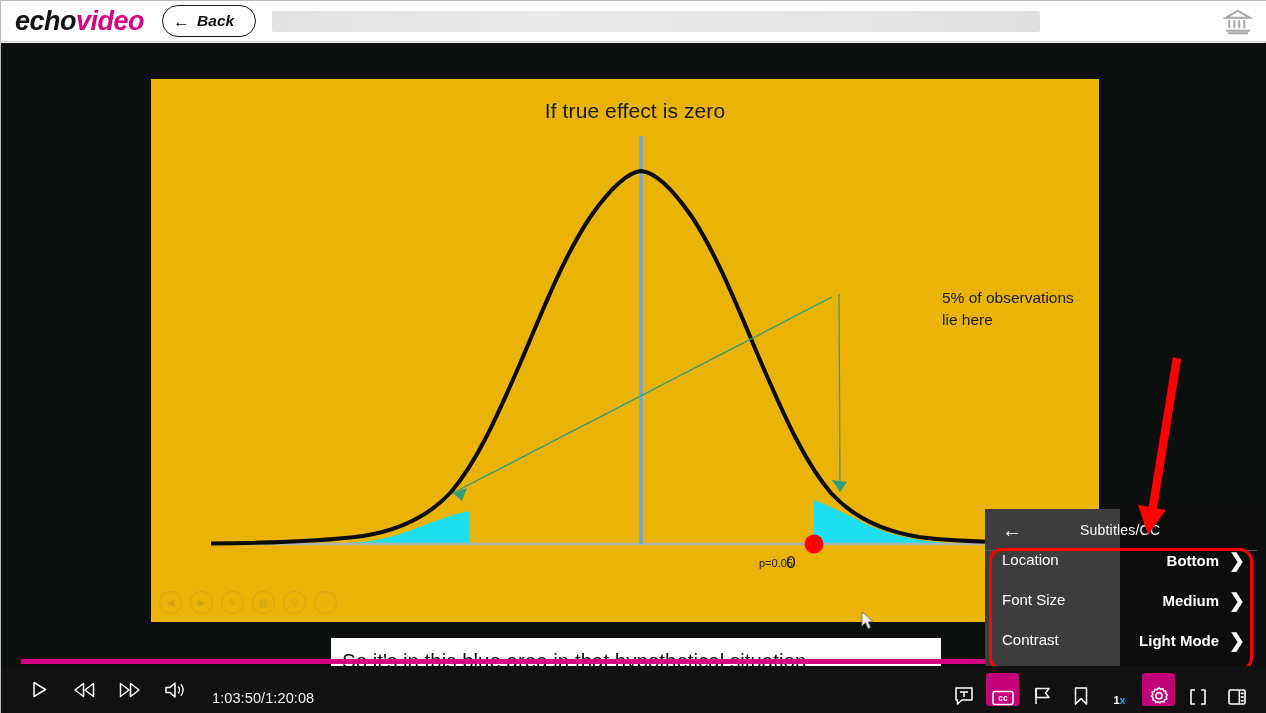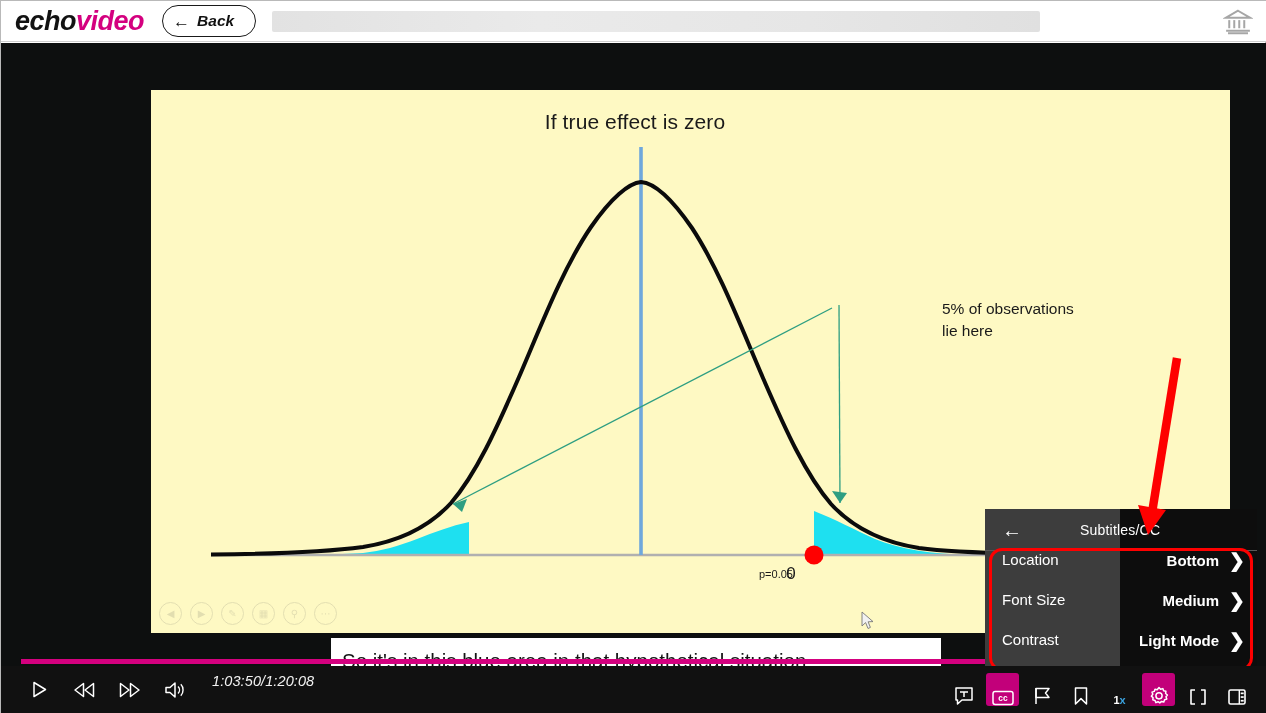--- a/index.html
+++ b/index.html
@@ -37,22 +37,22 @@
     position: absolute; right: 14px; top: 6px; width: 30px; height: 30px;
     color: #a6a6a6;
   }
 
   
   .stage {
     position: absolute; left: 0; top: 42px; width: 1266px; height: 623px;
     background: #0d0f0f; overflow: hidden;
   }
   .slide {
-    position: absolute; left: 150px; top: 47px; width: 1079px; height: 543px;
-    background: #fef9c3;
+    position: absolute; left: 150px; top: 36px; width: 948px; height: 543px;
+    background: #eab308;
   }
   .slide-title {
     position: absolute; left: 0; top: 20px; width: 968px; text-align: center;
     font-size: 21px; color: #1a1a1a; letter-spacing: 0.1px;
   }
   .chart-svg { position: absolute; left: 0; top: 0; }
   .lbl-zero {
     position: absolute; left: 613px; top: 474px; width: 54px; text-align: center;
     font-size: 17px; color: #1a1a1a;
   }
@@ -124,21 +124,21 @@
   
   .progress-track {
     position: absolute; left: 20px; top: 658px; width: 1228px; height: 5px;
     background: #555555;
   }
   .progress-fill { position: absolute; left: 0; top: 0; height: 5px; background: #d4007f; }
   .controlbar {
     position: absolute; left: 0; top: 665px; width: 1266px; height: 47px;
     background: #111111; display: flex; align-items: center;
   }
-  .ctl-left { display: flex; align-items: flex-start; gap: 12px; margin-left: 22px; font-style: italic; }
+  .ctl-left { display: flex; align-items: flex-end; gap: 12px; margin-left: 22px; }
   .ctl-btn {
     width: 33px; height: 33px; display: flex; align-items: center;
     justify-content: center; color: #ffffff; cursor: pointer;
   }
   .time-text {
     margin-left: 9px; font-size: 14.5px; color: #f2f2f2; letter-spacing: 0.1px;
   }
   .ctl-right {
     position: absolute; right: 14px; display: flex; align-items: center; gap: 6px;
   }

